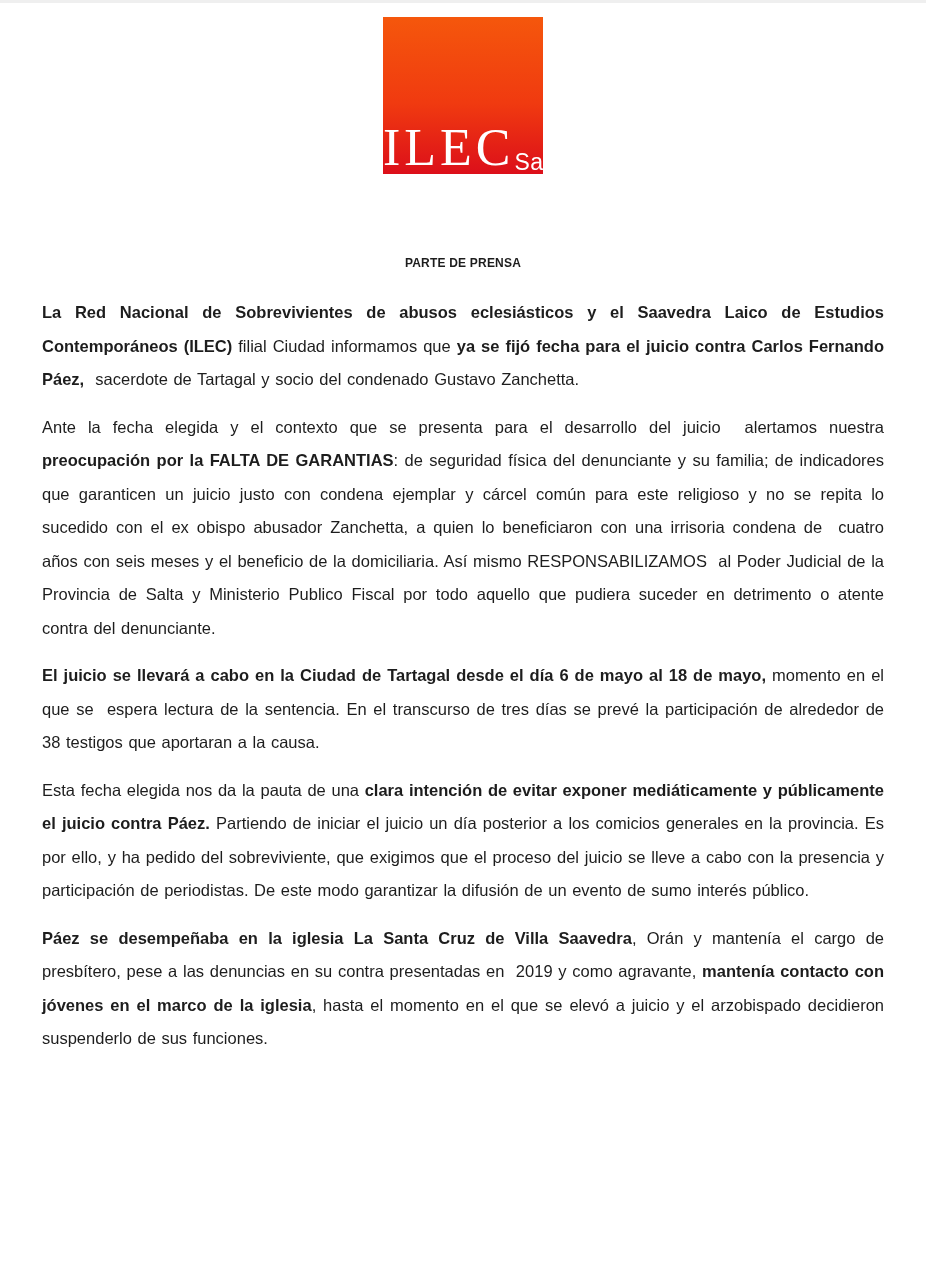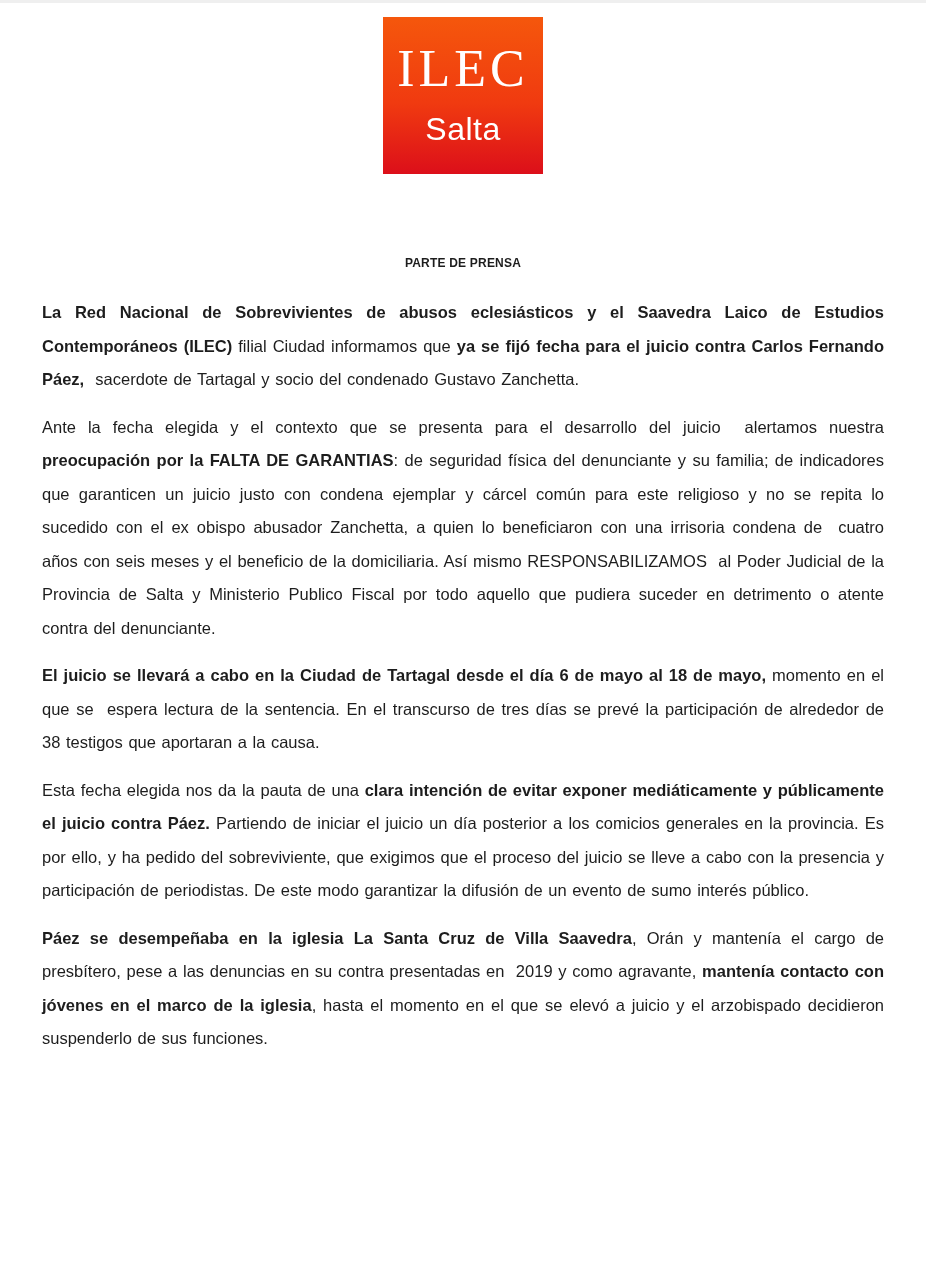--- a/index.html
+++ b/index.html
@@ -58,36 +58,36 @@
     font-weight: 700;
     line-height: 17px;
     letter-spacing: 0.2px;
   }
 
   .logo-right {
     width: 160px;
     height: 157px;
     background: linear-gradient(180deg, var(--grad-top, #f5570c) 0%, var(--grad-mid, #f03a10) 55%, var(--grad-bottom, #dc0f1a) 100%);
     display: flex;
-    flex-direction: column;
-    align-items: center;
+    flex-direction: row;
+    align-items: flex-end;
     color: #ffffff;
   }
 
   .logo-right .acronym {
     font-family: "Liberation Serif", serif;
     font-size: 52px;
     font-weight: 400;
     letter-spacing: 4px;
     margin-top: 26px;
     line-height: 1;
   }
 
   .logo-right .region {
-    font-size: 32px;
+    font-size: 23px;
     font-weight: 400;
     margin-top: 18px;
     letter-spacing: 0.5px;
     line-height: 1;
   }
 
   
   .doc {
     padding: 0 42px;
   }

